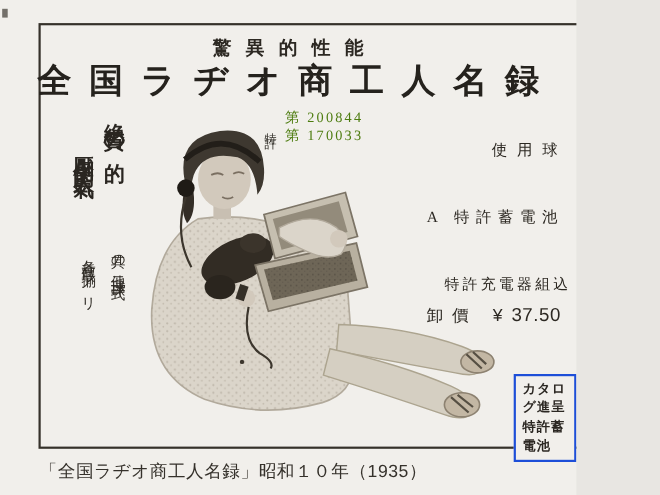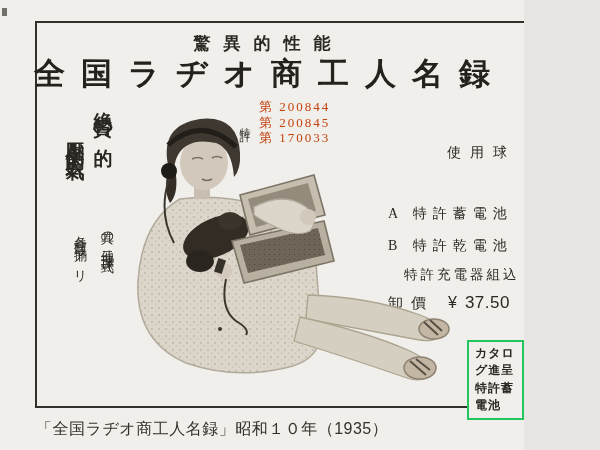--- a/index.html
+++ b/index.html
@@ -19,42 +19,42 @@
     font-size:17px;font-weight:bold;letter-spacing:13px;text-indent:13px;
     color:#2c2822;
   }
   .title{
     position:absolute;left:0;right:0;top:53px;text-align:center;
     font-size:31px;font-weight:bold;letter-spacing:16px;text-indent:16px;
     font-family:"Liberation Sans","DejaVu Sans",sans-serif;color:#25221d;
   }
   .patent{position:absolute;left:237px;top:99px;display:flex;gap:7px;align-items:center;}
   .patent-label{writing-mode:vertical-rl;text-orientation:upright;font-size:11px;letter-spacing:3px;color:#33302a;}
-  .patent-numbers{font-size:13px;letter-spacing:2px;line-height:1.2;color:#c2410c;}
+  .patent-numbers{font-size:13px;letter-spacing:2px;line-height:1.2;color:#4d7c0f;}
   .v-text{position:absolute;writing-mode:vertical-rl;text-orientation:upright;white-space:nowrap;}
   .acclaim{font-size:19px;font-weight:bold;letter-spacing:5px;color:#2a2621;}
   .acclaim-1{left:90px;top:97px;}
   .acclaim-2{left:62px;top:127px;}
   .stock{font-size:13px;letter-spacing:2px;color:#2e2a24;}
   .stock-1{left:98px;top:221px;}
   .stock-2{left:71px;top:226px;letter-spacing:4px;}
-  .spec{position:absolute;white-space:nowrap;color:#2c2822;margin-top:16px;}
+  .spec{position:absolute;white-space:nowrap;color:#2c2822;}
   .spec-tubes-label{left:447px;top:128px;font-size:14px;letter-spacing:9px;}
   .spec-tubes{left:388px;top:159px;font-size:13.5px;letter-spacing:1.5px;font-family:"Liberation Serif","DejaVu Serif",serif;}
   .spec-line{font-size:14px;letter-spacing:6px;}
   .spec-a{left:388px;top:189px;}
   .spec-b{left:388px;top:221px;}
   .spec-charger{left:404px;top:250px;font-size:13.5px;letter-spacing:3px;}
   .price{left:388px;top:277px;font-size:16px;text-align:center;}
   .price .label{letter-spacing:8px;font-size:15px;}
   .price .currency{margin-left:14px;font-family:"Liberation Sans","DejaVu Sans",sans-serif;font-size:16px;}
   .price .value{margin-left:8px;font-family:"Liberation Sans","DejaVu Sans",sans-serif;font-size:17px;letter-spacing:.5px;}
   .catalog-box{
     position:absolute;left:467px;top:340px;box-sizing:border-box;
-    border:2px solid #22c55e;padding:3px 6px;
+    border:2px solid #1d4ed8;padding:3px 6px;
     font-family:"Liberation Sans","DejaVu Sans",sans-serif;
     font-weight:bold;font-size:12px;line-height:1.45;letter-spacing:1px;color:#2b2722;
     background:#f1efeb;
   }
   .caption{
     position:absolute;left:36px;top:419px;font-size:16px;letter-spacing:.5px;
     font-family:"Liberation Sans","DejaVu Sans",sans-serif;color:#35312b;
   }
   .photo{position:absolute;left:108px;top:103px;}
 </style>
@@ -68,33 +68,31 @@
   <div class="frame"></div>
 
   <div class="tagline">驚異的性能</div>
 
   <div class="title">全国ラヂオ商工人名録</div>
 
   <div class="patent">
     <div class="patent-label">特許</div>
     <div class="patent-numbers">
       <div>第 200844</div>
-      <div>第 200845</div>
       <div>第 170033</div>
     </div>
   </div>
 
   <div class="v-text acclaim acclaim-1">絶賛の的</div>
   <div class="v-text acclaim acclaim-2">壓倒的人氣</div>
   <div class="v-text stock stock-1">其の他二球三球式</div>
   <div class="v-text stock stock-2">各種取揃アリ</div>
 
   <div class="spec spec-tubes-label">使用球</div>
   <div class="spec spec-line spec-a">A 特許蓄電池</div>
-  <div class="spec spec-line spec-b">B 特許乾電池</div>
   <div class="spec spec-charger">特許充電器組込</div>
 
   <div class="spec price">
     <span class="label">卸價</span><span class="currency">¥</span><span class="value">37.50</span>
   </div>
 
   <div class="catalog-box">
     <div>カタログ進呈</div>
     <div>特許蓄電池</div>
   </div>

